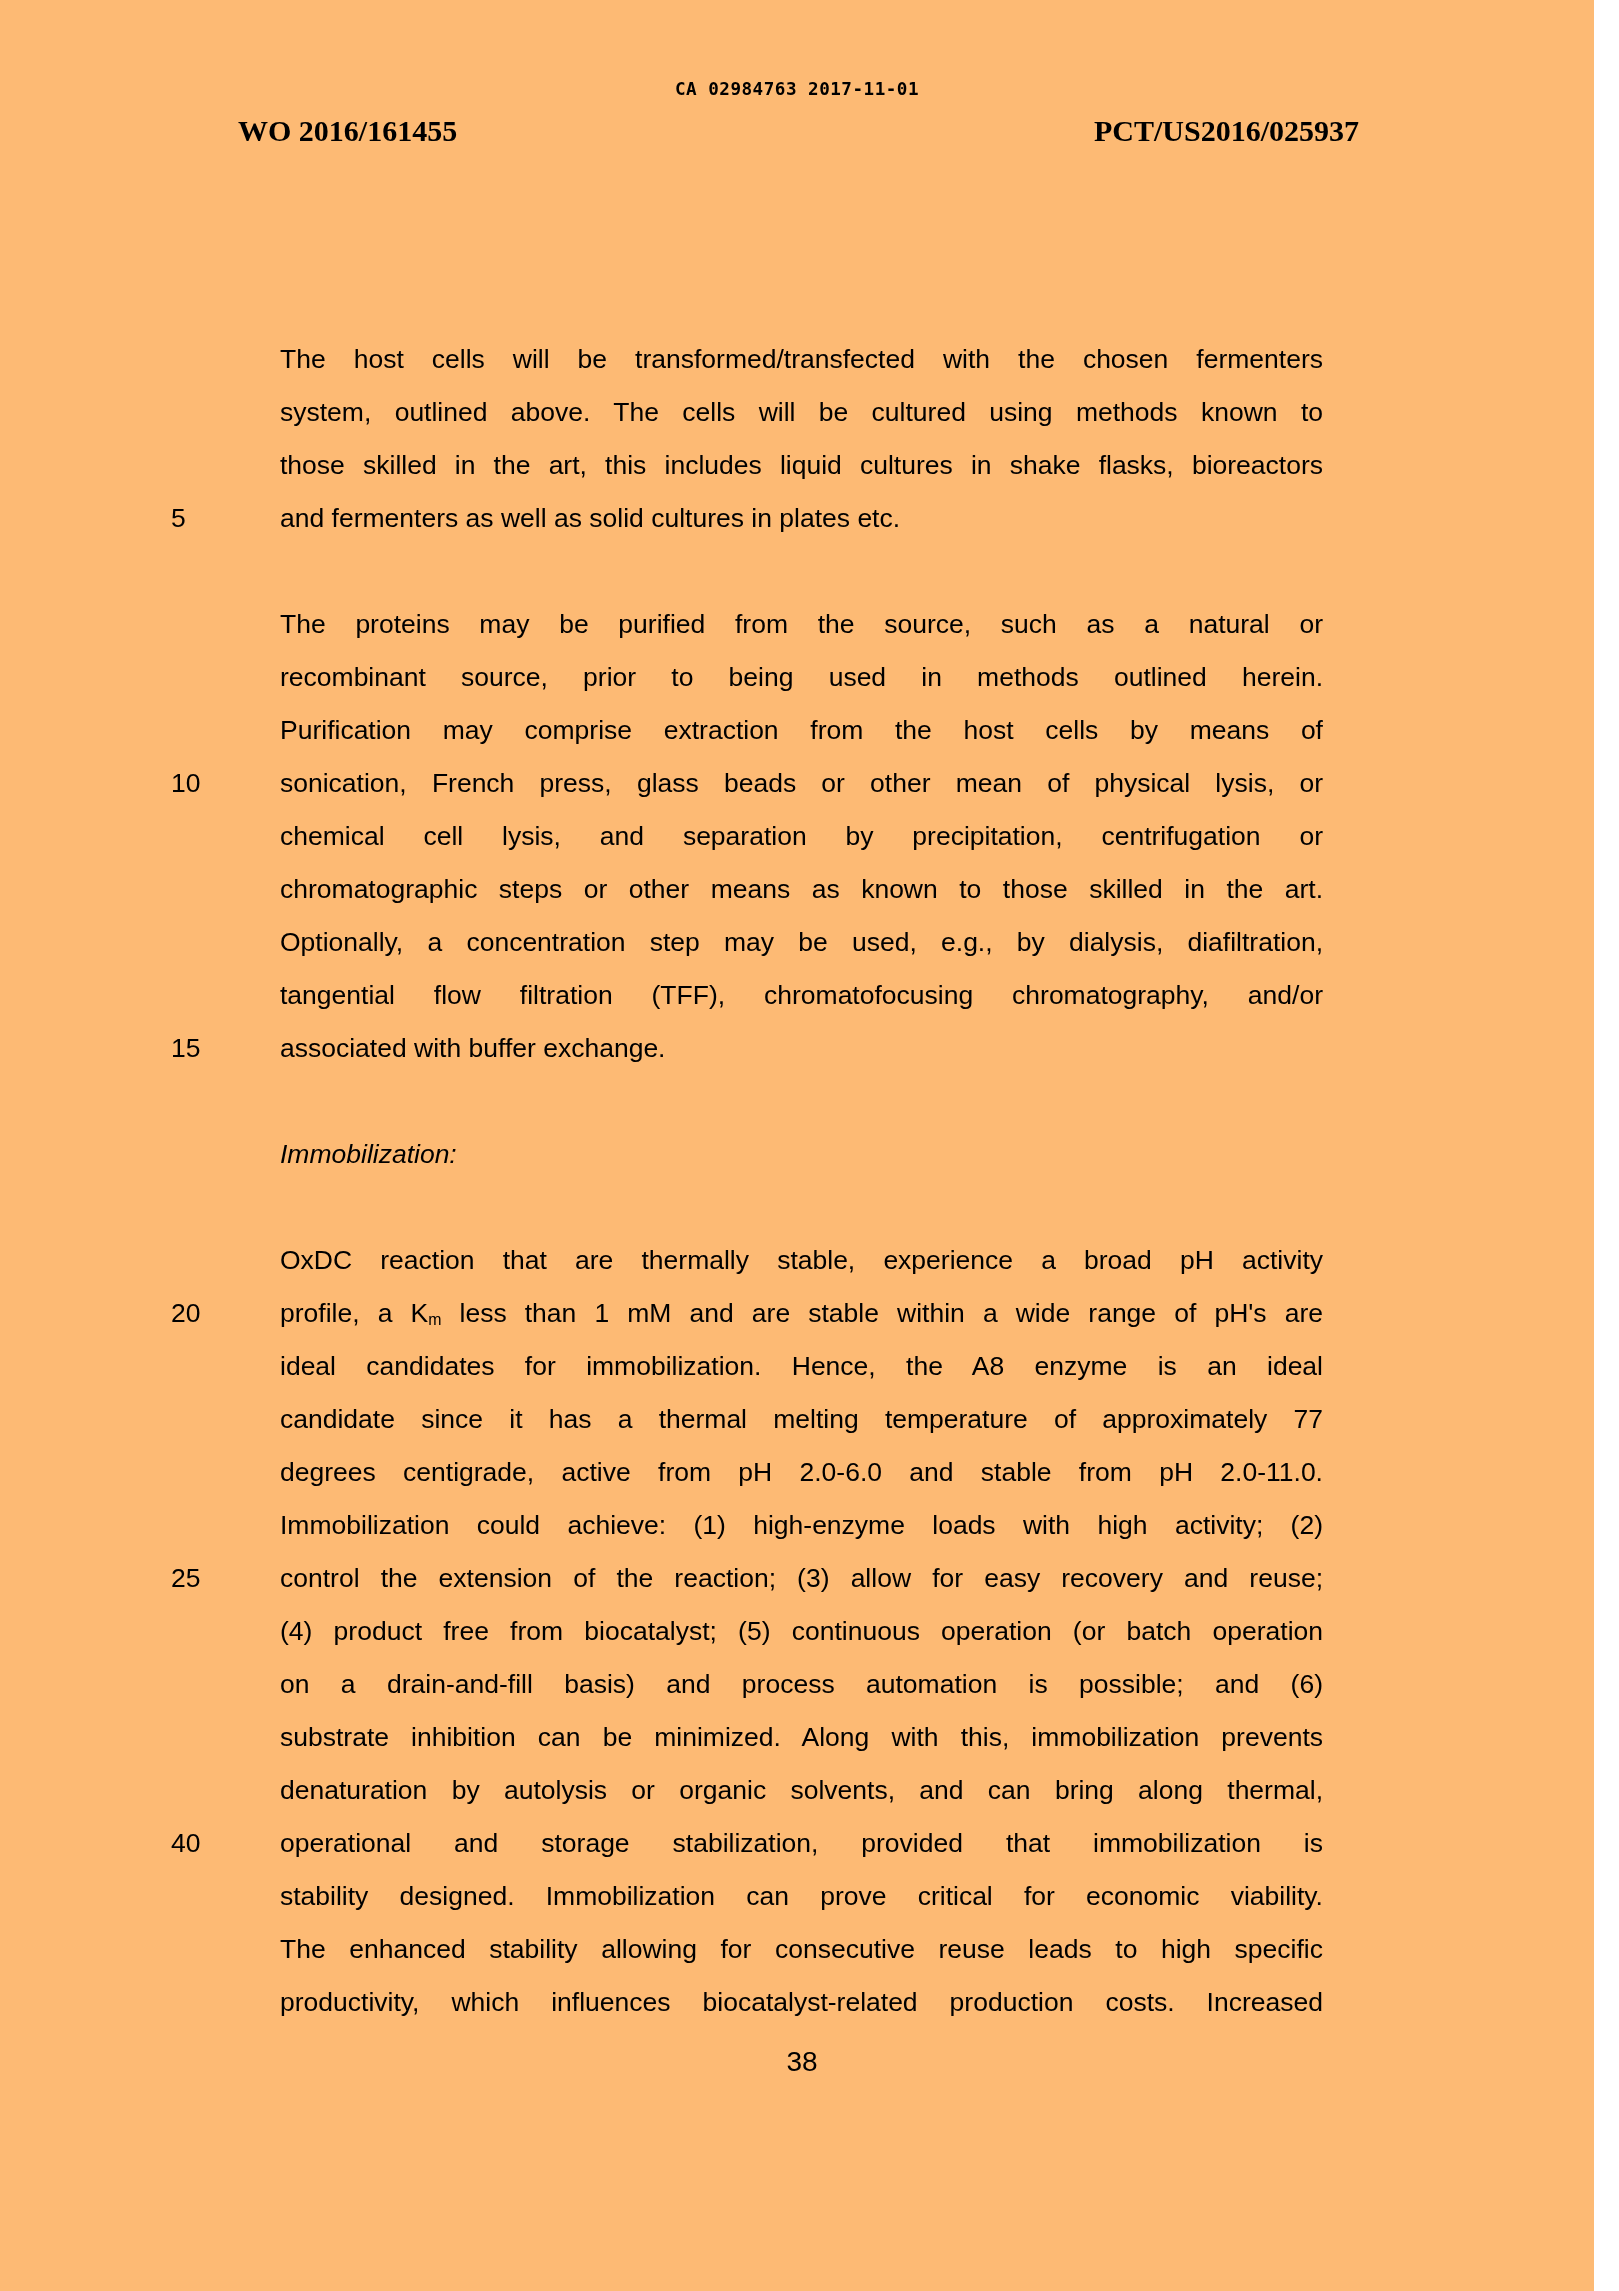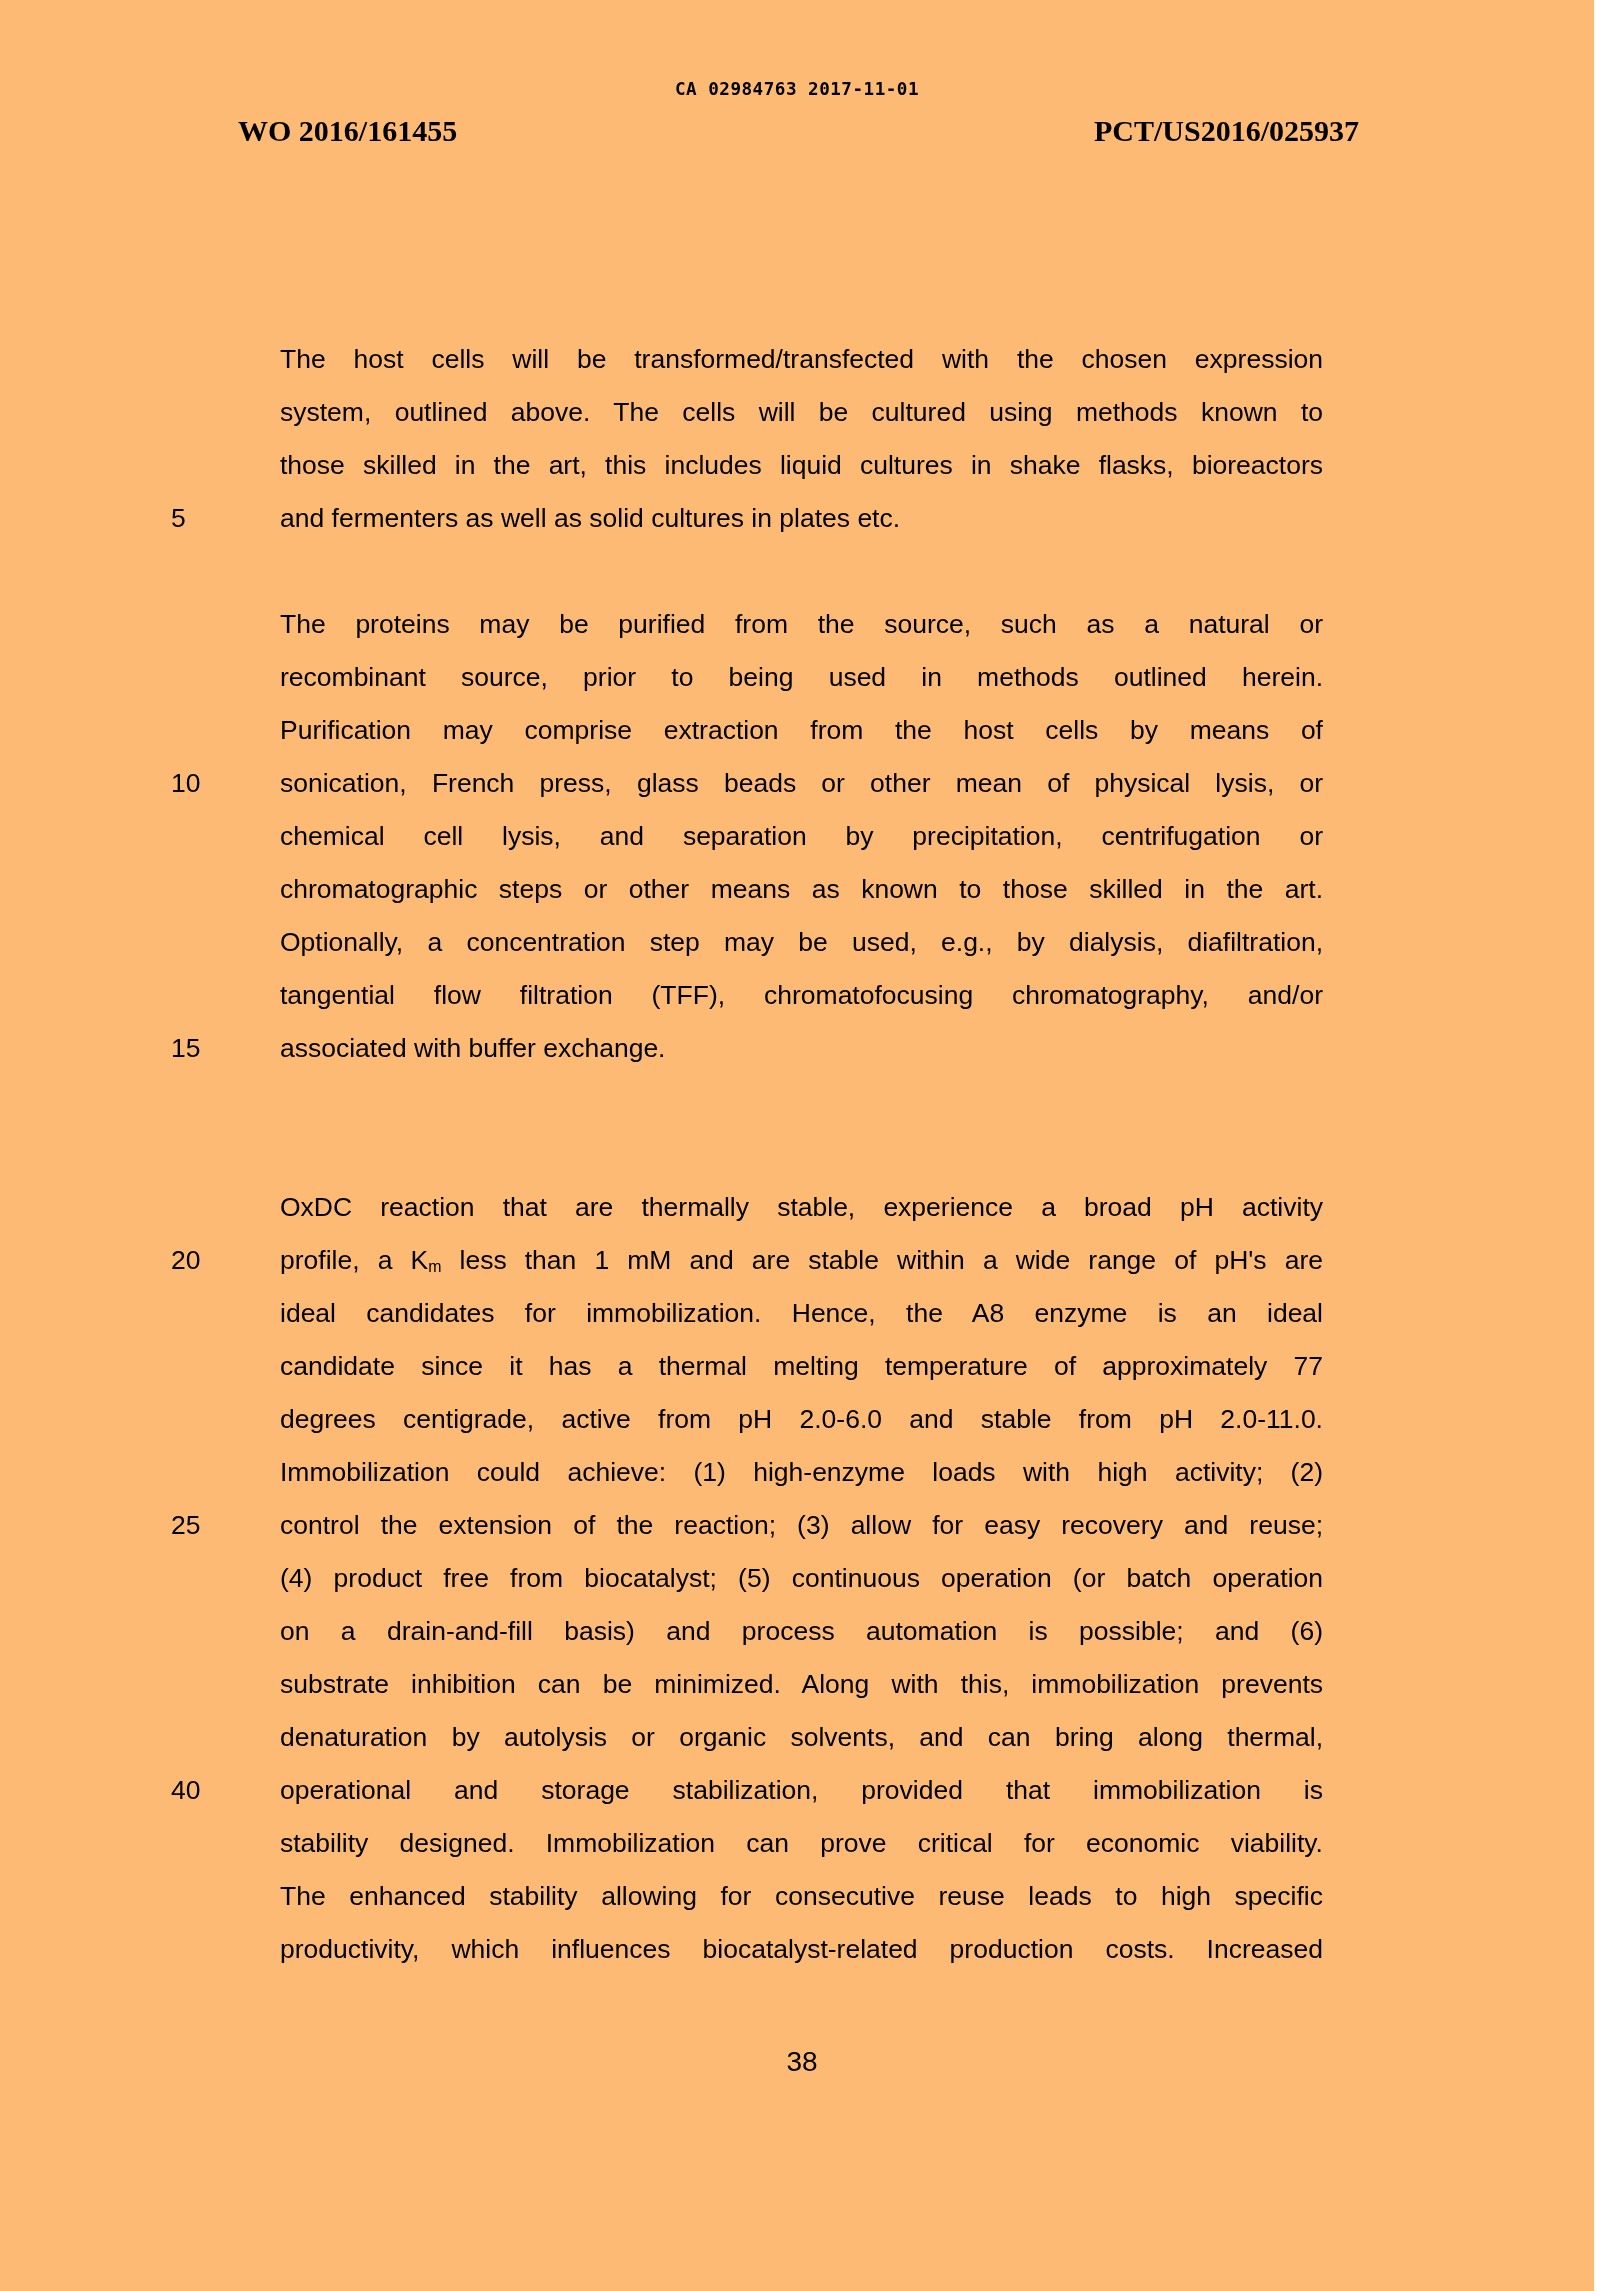--- a/index.html
+++ b/index.html
@@ -85,35 +85,36 @@
 <body>
 
 <div class="page">
   <div class="stamp">CA 02984763 2017-11-01</div>
 
   <div class="pub pub-left">WO 2016/161455</div>
 
   <div class="pub pub-right">PCT/US2016/025937</div>
 
   <div class="body-block">
-      <div class="line"><span class="ltext">The host cells will be transformed/transfected with the chosen expression</span></div>
+      <div class="line"><span class="ltext">The host cells will be transformed/transfected with the chosen fermenters</span></div>
       <div class="line"><span class="ltext">system, outlined above.  The cells will be cultured using methods known to</span></div>
       <div class="line"><span class="ltext">those skilled in the art, this includes liquid cultures in shake flasks, bioreactors</span></div>
       <div class="line last"><span class="linenum">5</span><span class="ltext">and fermenters as well as solid cultures in plates etc.</span></div>
       <div class="line blank"></div>
       <div class="line"><span class="ltext">The proteins may be purified from the source, such as a natural or</span></div>
       <div class="line"><span class="ltext">recombinant source, prior to being used in methods outlined herein.</span></div>
       <div class="line"><span class="ltext">Purification may comprise extraction from the host cells by means of</span></div>
       <div class="line"><span class="linenum">10</span><span class="ltext">sonication, French press, glass beads or other mean of physical lysis, or</span></div>
       <div class="line"><span class="ltext">chemical cell lysis, and separation by precipitation, centrifugation or</span></div>
       <div class="line"><span class="ltext">chromatographic steps or other means as known to those skilled in the art.</span></div>
       <div class="line"><span class="ltext">Optionally, a concentration step may be used, e.g., by dialysis, diafiltration,</span></div>
       <div class="line"><span class="ltext">tangential flow filtration (TFF), chromatofocusing chromatography, and/or</span></div>
       <div class="line last"><span class="linenum">15</span><span class="ltext">associated with buffer exchange.</span></div>
       <div class="line blank"></div>
+      <div class="line last italic"><span class="ltext">Immobilization:</span></div>
       <div class="line blank"></div>
       <div class="line"><span class="ltext">OxDC reaction that are thermally stable, experience a broad pH activity</span></div>
       <div class="line"><span class="linenum">20</span><span class="ltext">profile, a K<sub>m</sub> less than 1 mM and are stable within a wide range of pH's are</span></div>
       <div class="line"><span class="ltext">ideal candidates for immobilization.  Hence, the A8 enzyme is an ideal</span></div>
       <div class="line"><span class="ltext">candidate since it has a thermal melting temperature of approximately 77</span></div>
       <div class="line"><span class="ltext">degrees centigrade,  active from pH 2.0-6.0 and stable from pH 2.0-11.0.</span></div>
       <div class="line"><span class="ltext">Immobilization could achieve: (1) high-enzyme loads with high activity; (2)</span></div>
       <div class="line"><span class="linenum">25</span><span class="ltext">control the extension of the reaction;  (3) allow for easy recovery and reuse;</span></div>
       <div class="line"><span class="ltext">(4) product free from biocatalyst; (5) continuous operation (or batch operation</span></div>
       <div class="line"><span class="ltext">on a drain-and-fill basis) and process automation is possible; and (6)</span></div>

